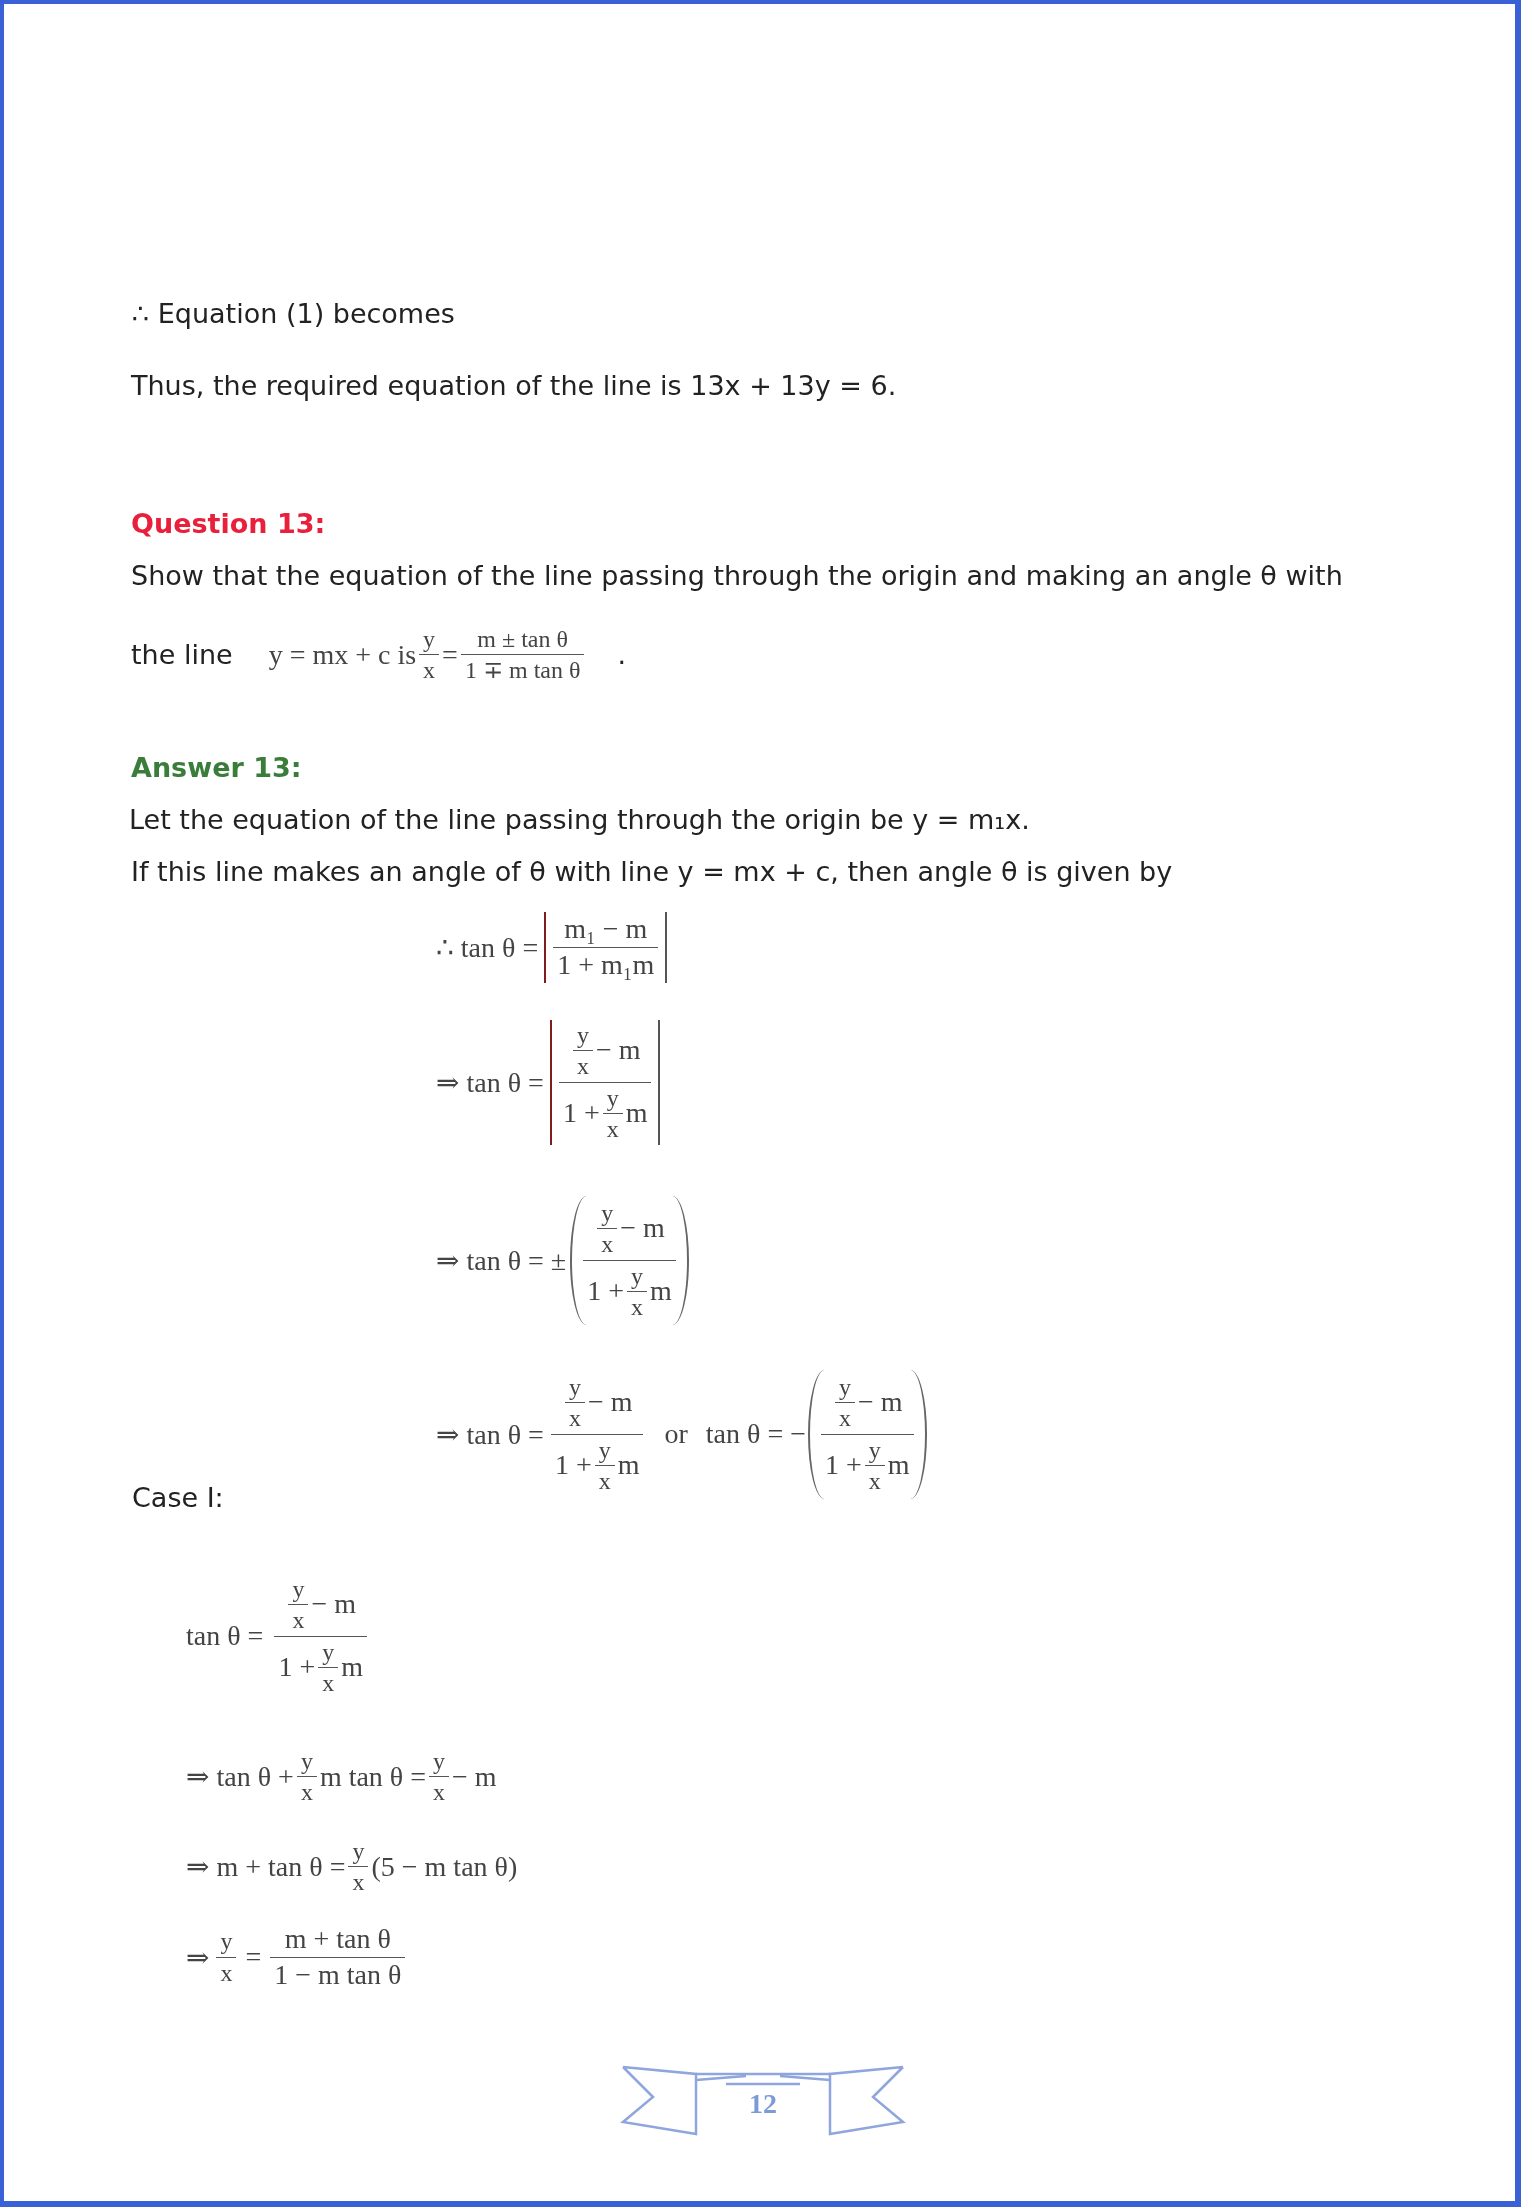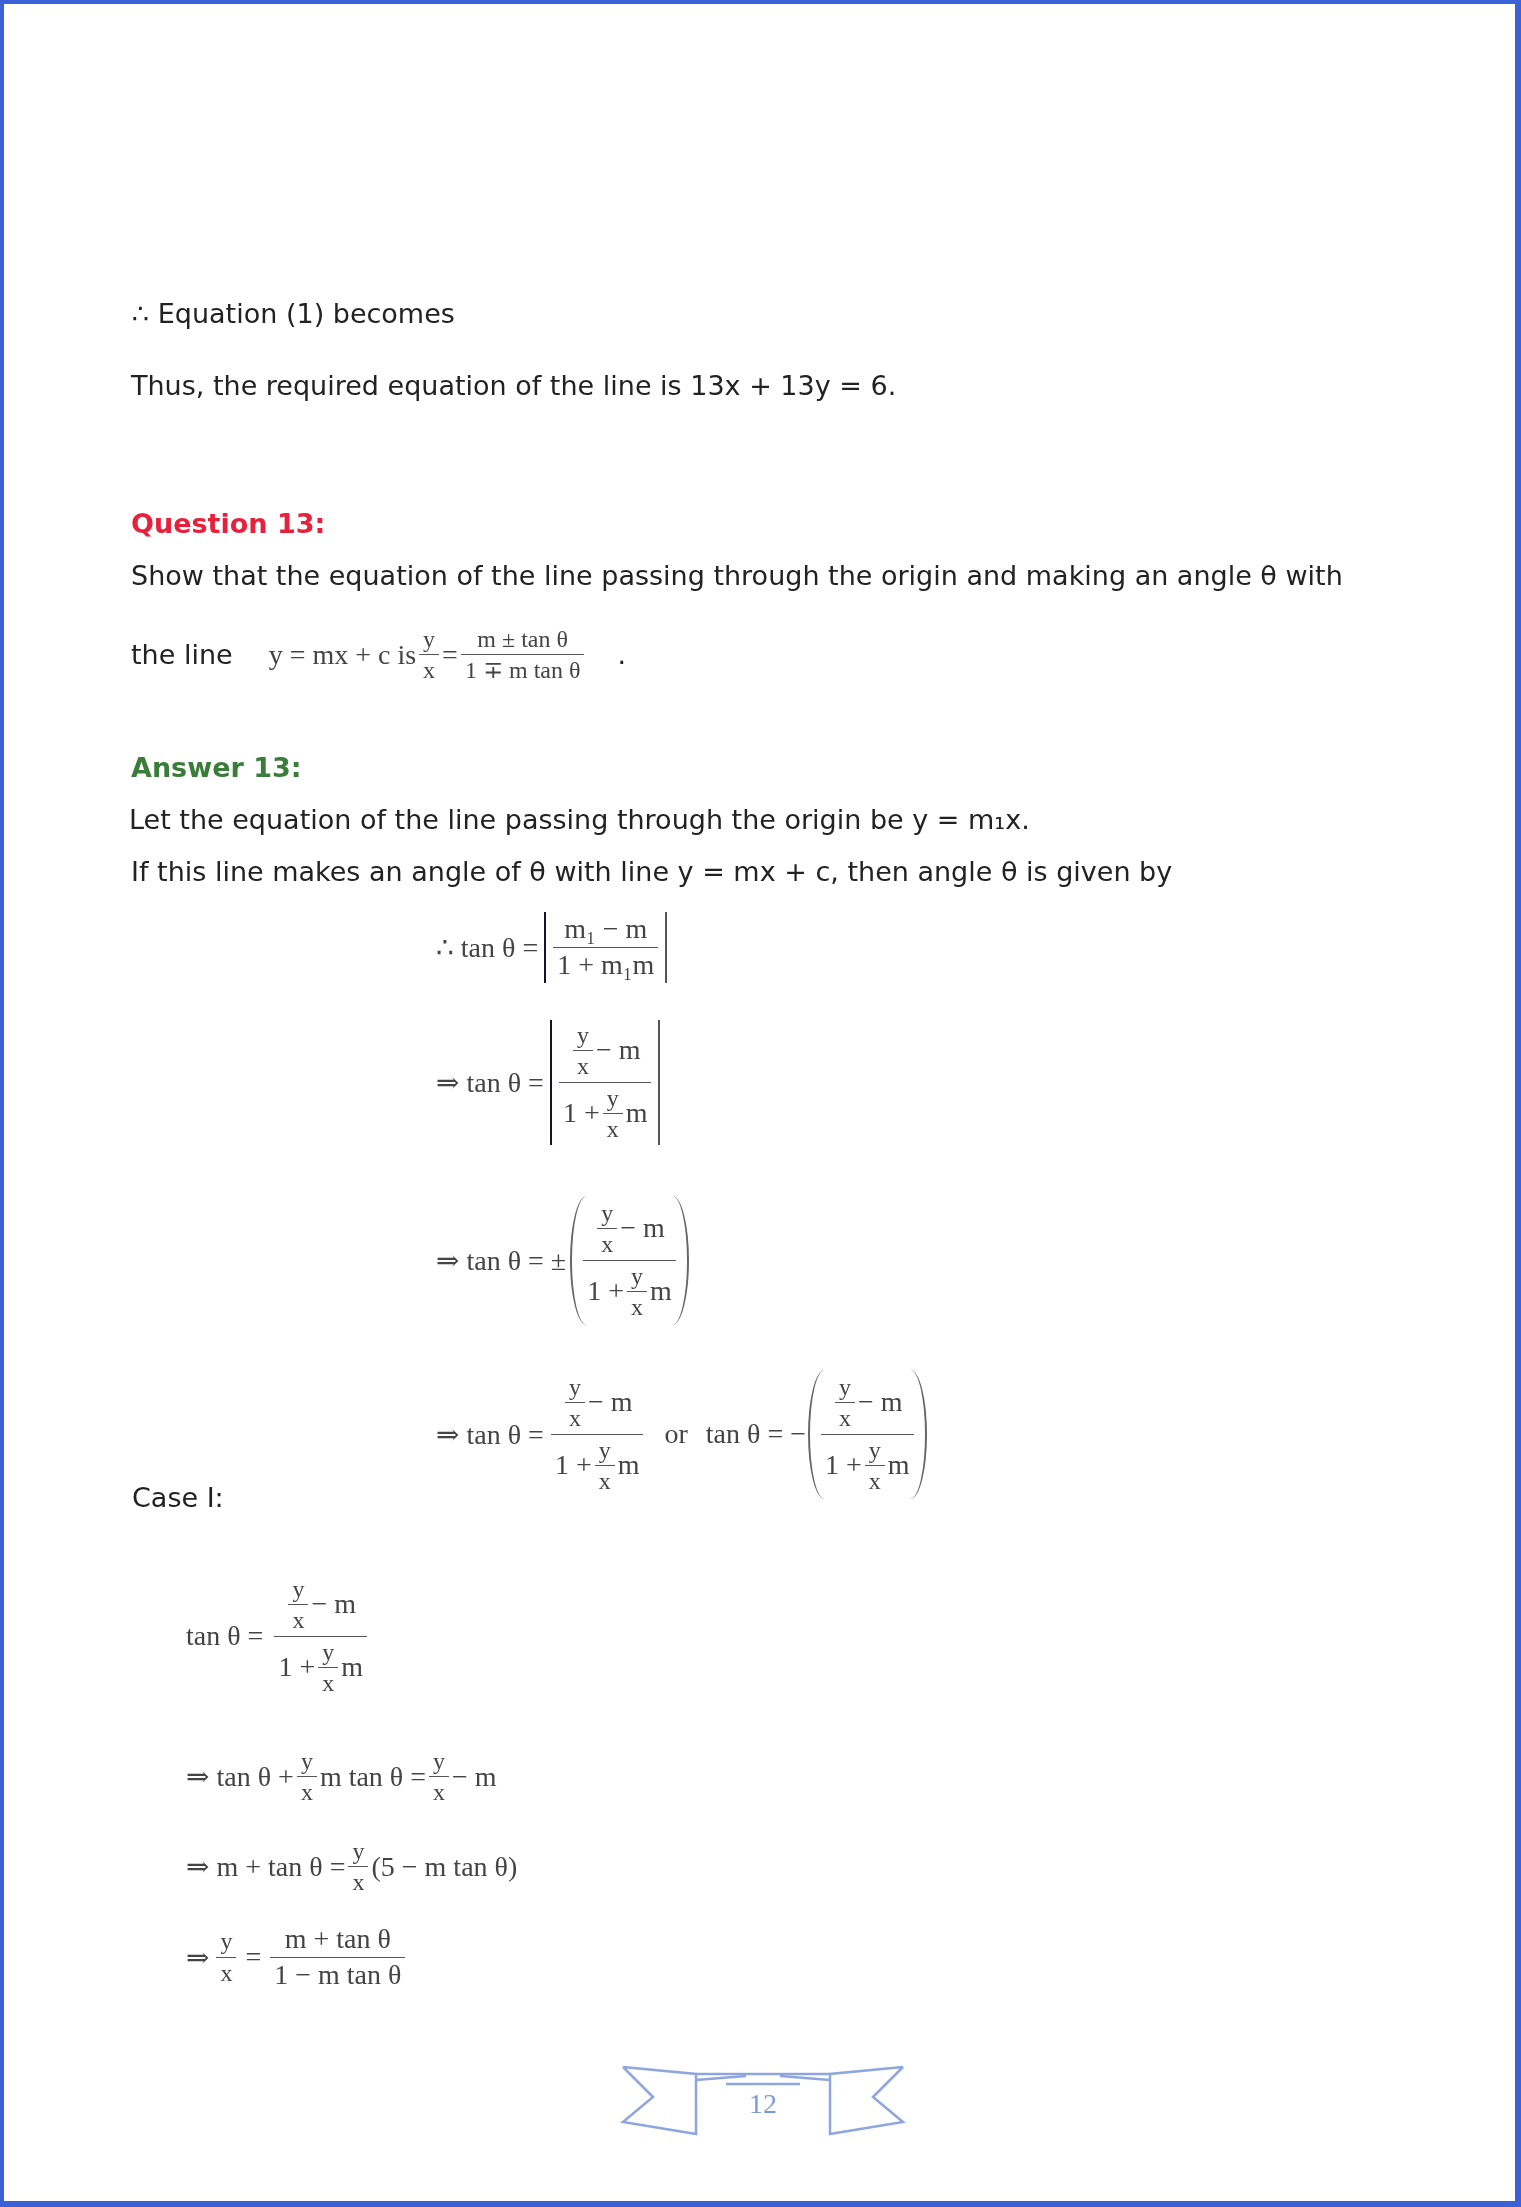--- a/index.html
+++ b/index.html
@@ -19,25 +19,25 @@
   .txt { position: absolute; font-size: 27px; line-height: 32px; white-space: nowrap; }
   .heading-q { position: absolute; font-size: 27px; font-weight: bold; color: #e8203c; }
   .heading-a { position: absolute; font-size: 27px; font-weight: bold; color: #3a7d3a; }
   .math { font-family: "Liberation Serif", "DejaVu Serif", serif; color: #444; font-size: 28px; }
   .abs { position: absolute; }
   .frac { display: inline-flex; flex-direction: column; align-items: center; vertical-align: middle; margin: 0 3px; }
   .frac > .num { padding: 0 4px 2px 4px; line-height: 1.1; }
   .frac > .den { padding: 2px 4px 0 4px; border-top: 1.5px solid #555; line-height: 1.1; }
   .frac.small { font-size: 24px; }
   .row { display: flex; align-items: center; white-space: nowrap; }
-  .absbar { border-left: 2px solid #0f172a; border-right: 2px solid #555; padding: 2px 4px; display: inline-flex; align-items: center; }
+  .absbar { border-left: 2px solid #7f1d1d; border-right: 2px solid #555; padding: 2px 4px; display: inline-flex; align-items: center; }
   .paren { display: inline-flex; align-items: center; border-left: 2px solid #666; border-right: 2px solid #666; border-radius: 18px / 70px; padding: 4px 8px; }
   i.it { font-style: italic; }
   .pagenum { position: absolute; left: 618px; top: 2062px; width: 290px; height: 80px; }
-  .pagenum-text { position: absolute; left: 0; width: 290px; top: 26px; text-align: center; font-family: "Liberation Serif", serif; font-size: 28px; color: #7b9bd8; }
+  .pagenum-text { position: absolute; left: 0; width: 290px; top: 26px; text-align: center; font-family: "Liberation Serif", serif; font-size: 28px; color: #7b9bd8; font-weight: bold; }
 </style>
 </head>
 <body>
 
 <div class="frame"></div>
 
 <div class="txt row" style="left:132px; top:298px;justify-content:space-between;">
   <span style="margin-right:42px;">∴ Equation (1) becomes</span>
 </div>
 <div class="txt" style="left:131px; top:370px;">Thus, the required equation of the line is 13x + 13y = 6.</div>

